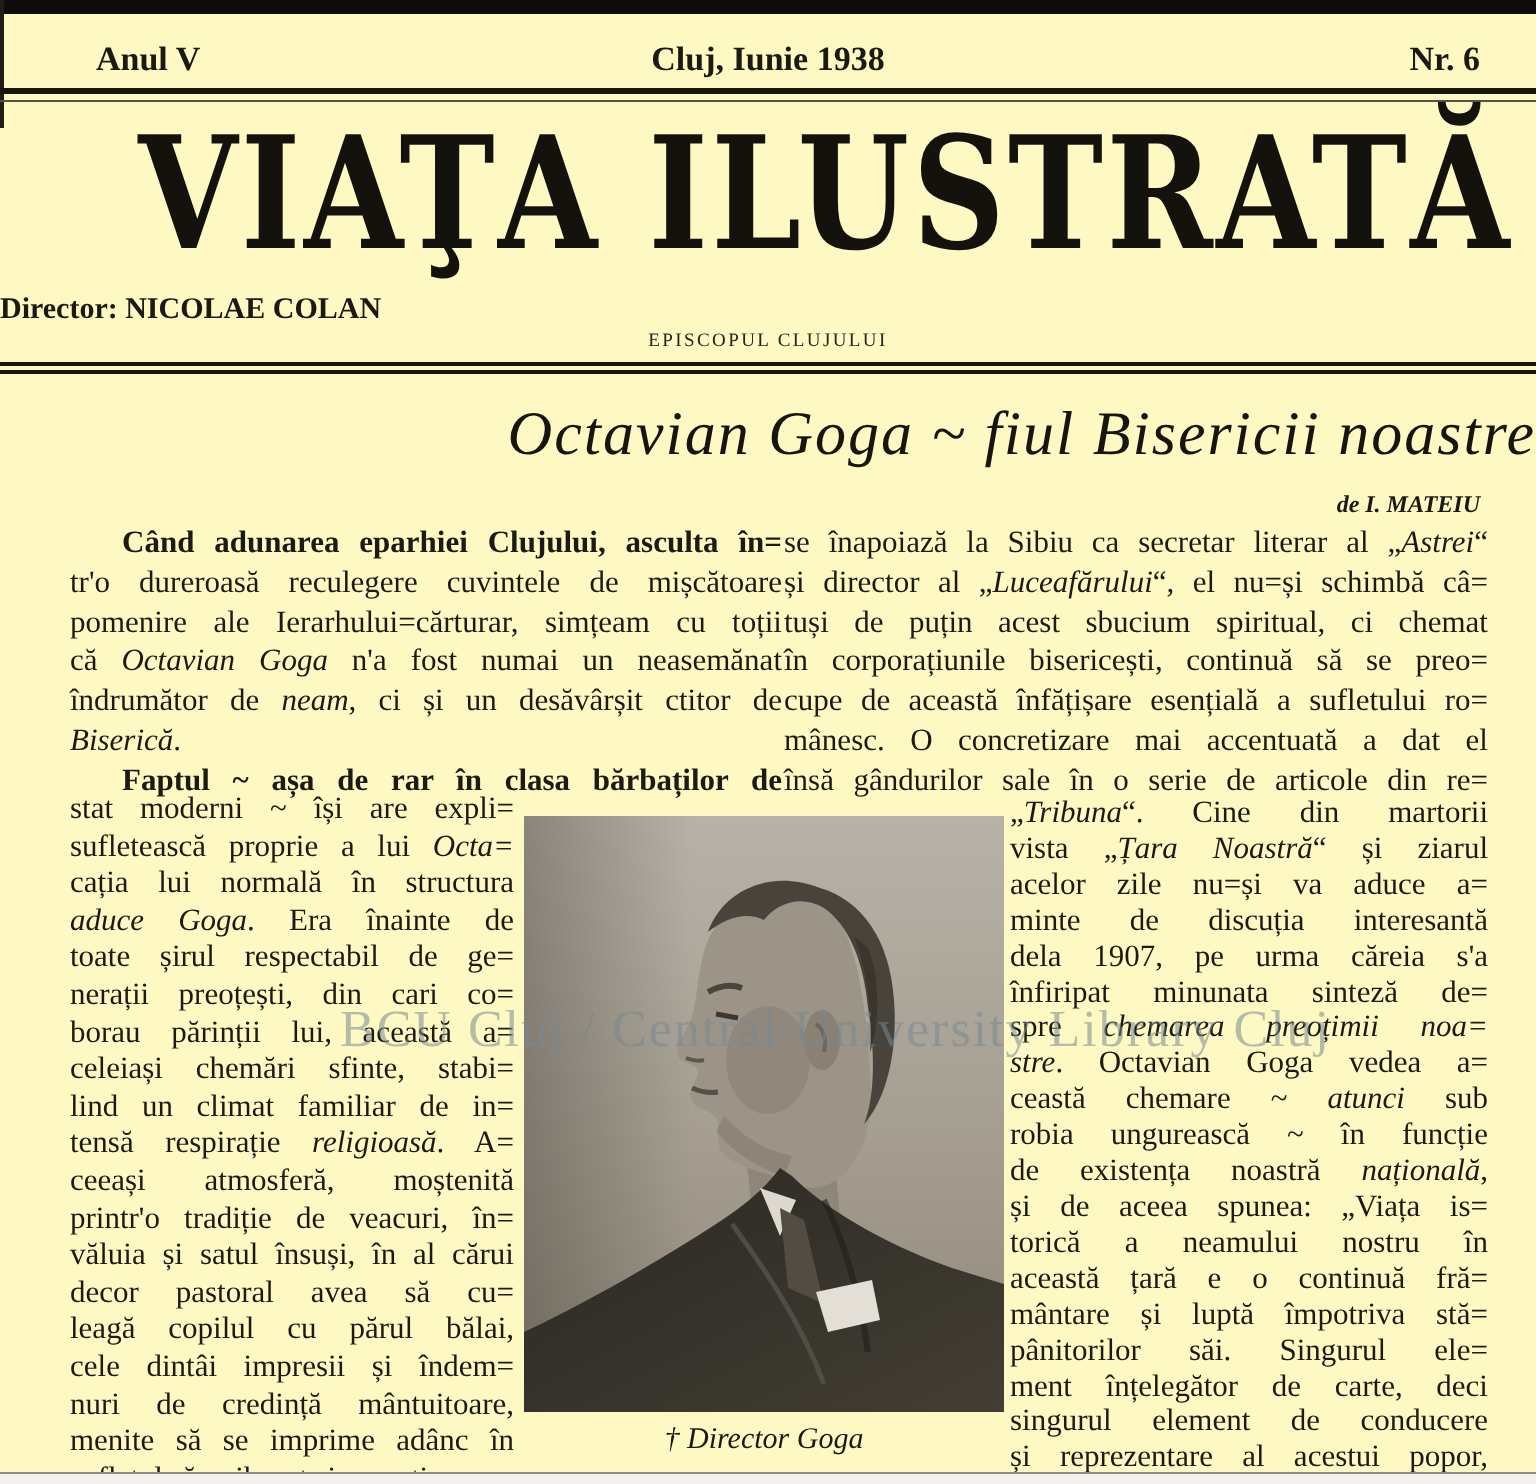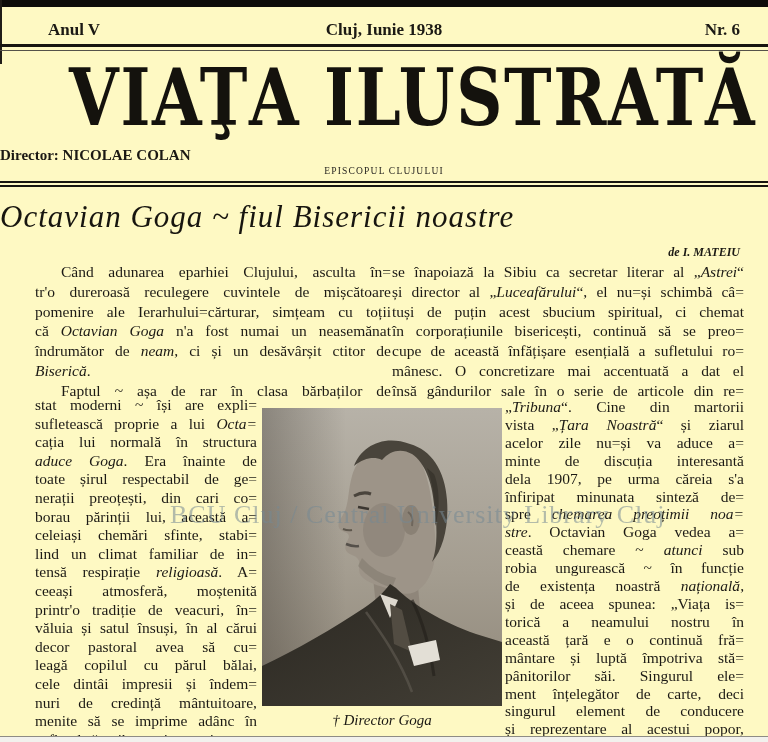--- a/index.html
+++ b/index.html
@@ -17,28 +17,28 @@
   .pdate{position:absolute;left:0;width:100%;text-align:center;top:0;}
   .nr{position:absolute;right:28px;top:0;}
   .ruleA{top:44px;left:0;width:768px;height:3px;border-top:3px solid #17150f;border-bottom:1px solid #55524a;}
   .masthead{top:52px;left:0;width:768px;text-align:center;white-space:nowrap;
             font-family:"DejaVu Serif",serif;font-weight:700;font-size:78px;letter-spacing:2px;
             transform:scaleX(.82);transform-origin:50% 0;color:#14120d;}
   .director{top:147px;left:0;width:763px;font-weight:bold;font-size:15px;}
   .dirsub{top:166px;left:0;width:768px;text-align:center;font-size:9.5px;letter-spacing:1.2px;color:#262420;}
   .ruleB{top:181px;left:0;width:768px;height:2px;border-top:2px solid #17150f;border-bottom:2px solid #17150f;}
   
-  .arttitle{top:199px;left:0;width:768px;text-align:left;font-style:italic;font-size:31px;
+  .arttitle{top:199px;left:0;width:768px;text-align:right;font-style:italic;font-size:31px;
             letter-spacing:1px;color:#17150f;}
   .byline{top:245px;right:28px;font-style:italic;font-weight:bold;font-size:12px;}
   
   .col{font-size:15.5px;color:#1c1a15;}
   .col .line{text-align:justify;text-align-last:justify;}
   .col .line.ragged{text-align-last:left;}
-  .col .line.indent{text-indent:26px;}
+  .col .line.indent{text-indent:26px;font-weight:bold;}
   .lw{left:35px;width:356px;top:262px;line-height:19.8px;}
   .rw{left:392px;width:352px;top:262px;line-height:19.8px;}
   .ln{left:35px;width:222px;top:396px;line-height:18.6px;}
   .rn{left:505px;width:239px;top:398px;line-height:17.9px;}
   
   .photo{left:262px;top:408px;width:240px;height:298px;background:#a39c90;}
   .photo svg{display:block;width:100%;height:100%;}
   .caption{left:262px;top:712px;width:240px;text-align:center;font-style:italic;font-size:15px;}
   
   .watermark{left:170px;top:500px;width:580px;font-size:26px;letter-spacing:1px;

